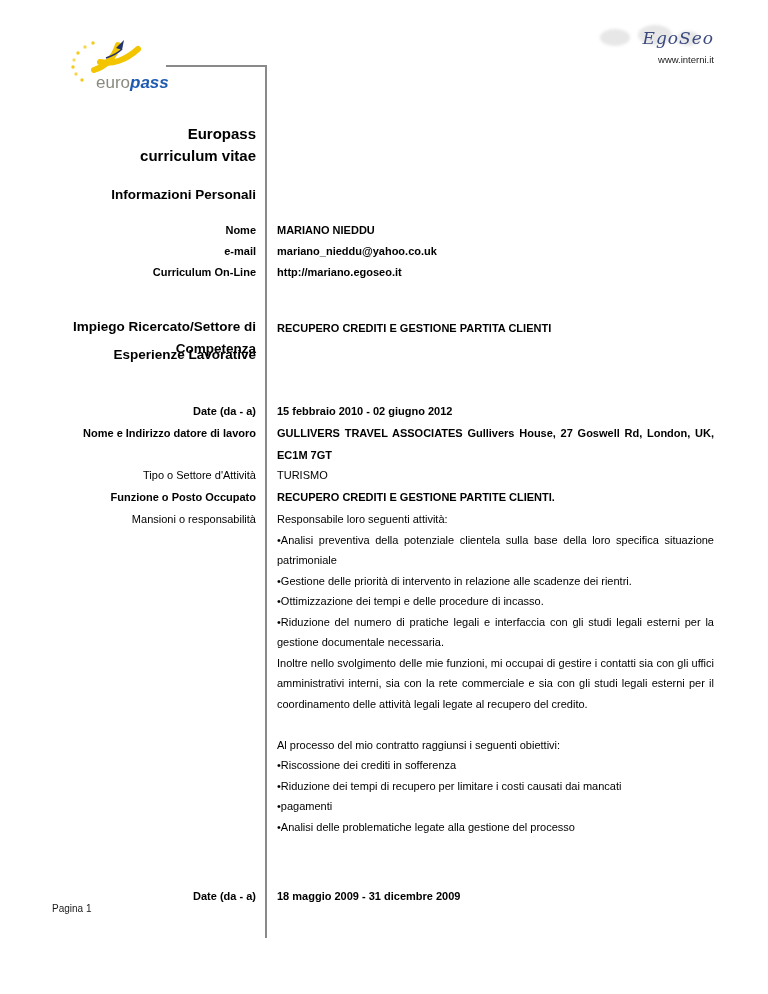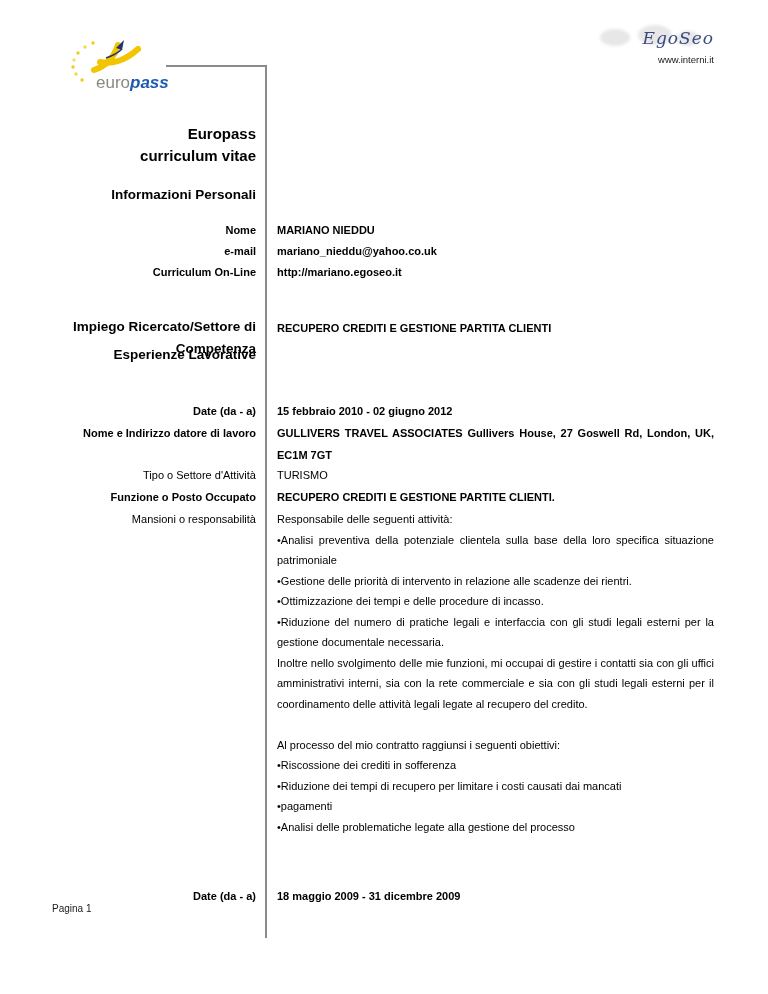--- a/index.html
+++ b/index.html
@@ -150,21 +150,21 @@
     <div class="cell-label">Tipo o Settore d'Attività</div>
     <div class="cell-value">TURISMO</div>
   </div>
   <div class="row r-funzione">
     <div class="cell-label bold">Funzione o Posto Occupato</div>
     <div class="cell-value bold">RECUPERO CREDITI E GESTIONE PARTITE CLIENTI.</div>
   </div>
   <div class="row r-mansioni">
     <div class="cell-label">Mansioni o responsabilità</div>
     <div class="cell-value duties">
-      <p>Responsabile delle seguenti attività:</p>
+      <p>Responsabile loro seguenti attività:</p>
       <p>•Analisi preventiva della potenziale clientela sulla base della loro specifica situazione patrimoniale</p>
       <p>•Gestione delle priorità di intervento in relazione alle scadenze dei rientri.</p>
       <p>•Ottimizzazione dei tempi e delle procedure di incasso.</p>
       <p>•Riduzione del numero di pratiche legali e interfaccia con gli studi legali esterni per la gestione documentale necessaria.</p>
       <p>Inoltre nello svolgimento delle mie funzioni, mi occupai di gestire i contatti sia con gli uffici amministrativi interni, sia con la rete commerciale e sia con gli studi legali esterni per il coordinamento delle attività legali legate al recupero del credito.</p>
       <p></p>
       <p>Al processo del mio contratto raggiunsi i seguenti obiettivi:</p>
       <p>•Riscossione dei crediti in sofferenza</p>
       <p>•Riduzione dei tempi di recupero per limitare i costi causati dai mancati</p>
       <p>•pagamenti</p>

